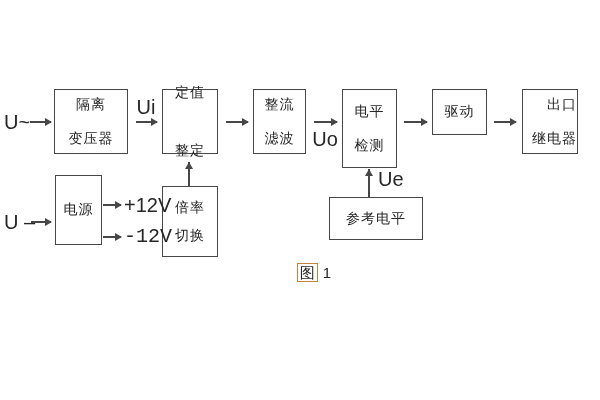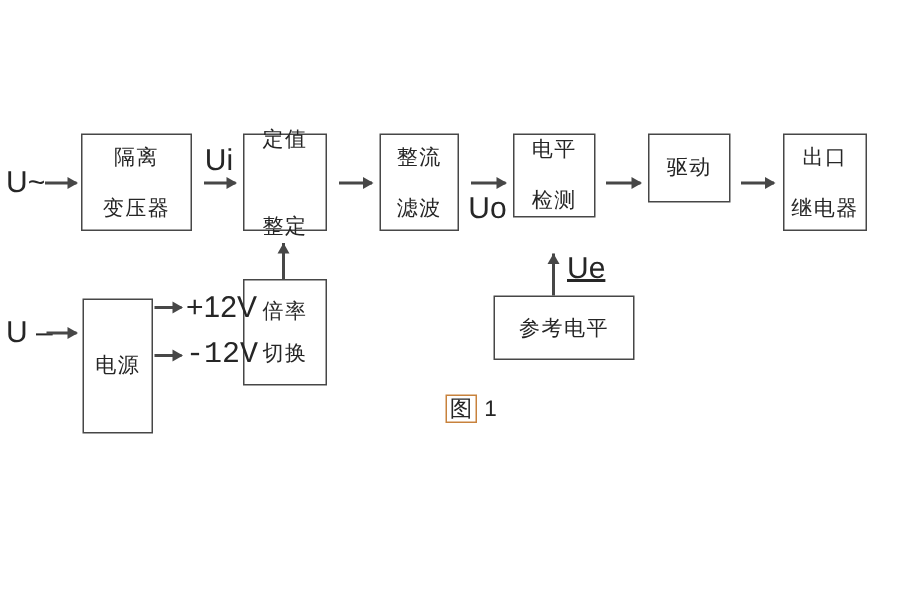--- a/index.html
+++ b/index.html
@@ -96,35 +96,35 @@
   <div class="box gap-lg" style="left:162px; top:89px; width:56px; height:65px;gap:40px;">
     <span>定值</span>
     <span>整定</span>
   </div>
 
   <div class="box gap-lg" style="left:253px; top:89px; width:53px; height:65px;">
     <span>整流</span>
     <span>滤波</span>
   </div>
 
-  <div class="box gap-lg" style="left:342px; top:89px; width:55px; height:56px;">
+  <div class="box gap-lg" style="left:342px; top:89px; width:55px; height:79px;">
     <span>电平</span>
     <span>检测</span>
   </div>
 
   <div class="box" style="left:432px; top:89px; width:55px; height:46px;">
     <span>驱动</span>
   </div>
 
-  <div class="box gap-lg" style="left:522px; top:89px; width:56px; height:65px;">
+  <div class="box gap-lg" style="left:522px; top:89px; width:56px; height:65px;align-items:flex-end;">
     <span>出口</span>
     <span>继电器</span>
   </div>
 
-  <div class="box" style="left:55px; top:199px; width:47px; height:90px;">
+  <div class="box" style="left:55px; top:175px; width:47px; height:70px;">
     <span>电源</span>
   </div>
 
   <div class="box gap-sm" style="left:162px; top:186px; width:56px; height:71px;">
     <span>倍率</span>
     <span>切换</span>
   </div>
 
   <div class="box" style="left:329px; top:197px; width:94px; height:43px;">
     <span>参考电平</span>
@@ -135,21 +135,21 @@
   <div class="lbl center" style="left:131px; top:99px; width:30px;">Ui</div>
 
   <div class="lbl center" style="left:309px; top:99px; width:32px;margin-top:32px;">Uo</div>
 
   <div class="lbl" style="left:4px; top:214px;">U –</div>
 
   <div class="lbl" style="left:124px; top:197px;">+12V</div>
 
   <div class="lbl" style="left:124px; top:229px;font-family:Liberation Mono, monospace;">-12V</div>
 
-  <div class="lbl" style="left:378px; top:171px;text-decoration:underline;">Ue</div>
+  <div class="lbl" style="left:378px; top:171px;">Ue</div>
 
   <div class="harrow" style="left:30px; top:121px; width:21px;"></div>
   <div class="harrow" style="left:136px; top:121px; width:21px;"></div>
   <div class="harrow" style="left:226px; top:121px; width:22px;"></div>
   <div class="harrow" style="left:314px; top:121px; width:23px;"></div>
   <div class="harrow" style="left:404px; top:121px; width:23px;"></div>
   <div class="harrow" style="left:494px; top:121px; width:22px;"></div>
 
   <div class="harrow" style="left:31px; top:221px; width:20px;"></div>
   <div class="harrow" style="left:103px; top:204px; width:18px;"></div>

